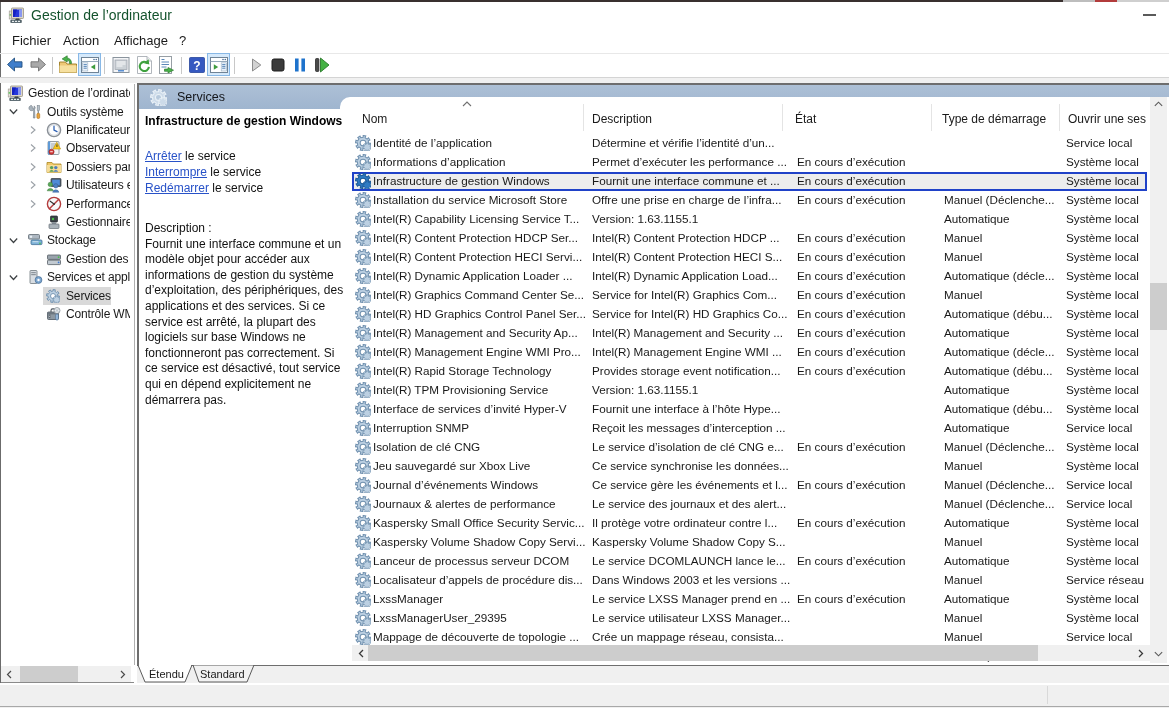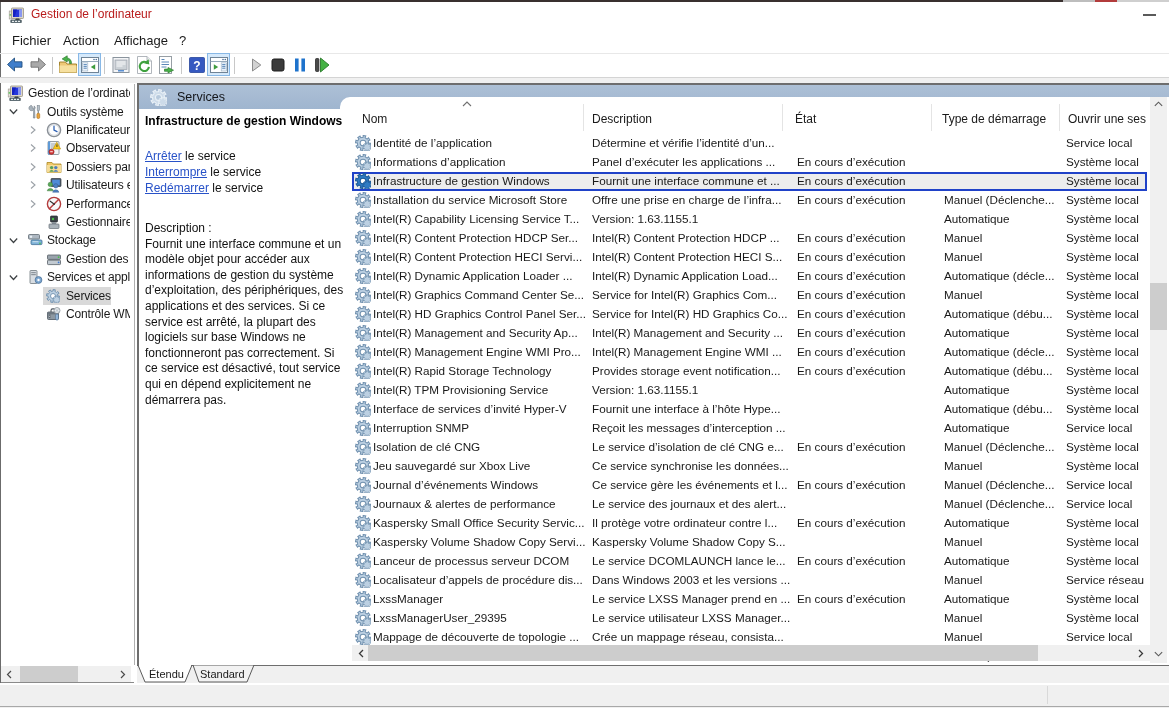--- a/index.html
+++ b/index.html
@@ -35,21 +35,21 @@
     <rect x="3.5" y="1" width="12" height="10.5" rx="0.8" fill="#ddd8c8" stroke="#989284" stroke-width="0.8"></rect>
     <rect x="5" y="2.5" width="9" height="7.5" fill="#2637dc"></rect>
     <path d="M5 2.5 L9 2.5 L6.5 10 L5 10 Z" fill="#1522c0"></path>
     <rect x="11" y="2.5" width="3" height="7.5" fill="#8a97ef"></rect>
     <path d="M8 11.5 L7 13 L12 13 L11 11.5 Z" fill="#3a4248"></path>
     <rect x="2.8" y="13" width="10.5" height="2.8" rx="0.5" fill="#5f7078" stroke="#3c4a52" stroke-width="0.7"></rect>
     <rect x="4" y="13.8" width="2" height="1.2" fill="#e8ecee"></rect>
     <rect x="7" y="13.8" width="2" height="1.2" fill="#e8ecee"></rect>
     <rect x="10" y="13.8" width="2" height="1.2" fill="#e8ecee"></rect>
   </svg>
-<div class="abs" style="left:31px;top:7px;font-size:12px;color:#b91c1c">Gestion de l’ordinateur</div>
+<div class="abs" style="left:31px;top:7px;font-size:14px;color:#14532d">Gestion de l’ordinateur</div>
 <div class="abs" style="left:1143px;top:14px;width:13px;height:1.5px;background:#5a5a5a"></div>
 <div class="abs" style="left:12px;top:33px;font-size:13px;color:#1a1a1a">Fichier</div>
 <div class="abs" style="left:63px;top:33px;font-size:13px;color:#1a1a1a">Action</div>
 <div class="abs" style="left:114px;top:33px;font-size:13px;color:#1a1a1a">Affichage</div>
 <div class="abs" style="left:179px;top:33px;font-size:13px;color:#1a1a1a">?</div>
 <div class="abs" style="left:0;top:53px;width:1169px;height:1px;background:#e8e8e8"></div>
 <svg style="position:absolute;left:4px;top:54px" width="22" height="22" viewBox="0 0 22 22">
     <path d="M10.5 4 L3.5 10.5 L10.5 17 L10.5 13.2 L18 13.2 L18 7.8 L10.5 7.8 Z" fill="#3f7ecb" stroke="#24517f" stroke-width="0.9"></path>
   </svg>
 <svg style="position:absolute;left:27px;top:54px" width="22" height="22" viewBox="0 0 22 22">
@@ -303,21 +303,21 @@
 <span class="c4">Manuel (Déclenche...</span>
 <span class="c5">Service local</span>
 </div>
 <div class="lrow" style="top:153px">
 <svg style="position:absolute;left:3px;top:1px" width="16" height="16" viewBox="0 0 14 14">
       <polygon points="13.60,7.15 13.14,9.43 11.65,8.84 10.45,10.62 11.56,11.77 9.62,13.06 8.99,11.59 6.88,12.00 6.85,13.60 4.57,13.14 5.16,11.65 3.38,10.45 2.23,11.56 0.94,9.62 2.41,8.99 2.00,6.88 0.40,6.85 0.86,4.57 2.35,5.16 3.55,3.38 2.44,2.23 4.38,0.94 5.01,2.41 7.12,2.00 7.15,0.40 9.43,0.86 8.84,2.35 10.62,3.55 11.77,2.44 13.06,4.38 11.59,5.01 12.00,7.12" fill="#bcd0e2" stroke="#7191af" stroke-width="0.9"></polygon>
       <circle cx="7" cy="7" r="2.5" fill="#ffffff" stroke="#7191af" stroke-width="0.9"></circle>
       <polygon points="7.79,4.29 7.29,5.90 6.42,5.40 5.58,6.31 6.14,7.14 4.56,7.76 4.42,6.77 3.17,6.67 2.88,7.63 1.41,6.78 2.09,6.05 1.39,5.02 0.46,5.39 0.21,3.71 1.21,3.79 1.58,2.60 0.71,2.10 1.86,0.86 2.42,1.69 3.58,1.23 3.44,0.24 5.12,0.37 4.83,1.33 5.91,1.95 6.59,1.22 7.54,2.61 6.61,2.98 6.79,4.21" transform="translate(6.6,6.6)" fill="#bcd0e2" stroke="#7191af" stroke-width="0.6"></polygon>
     </svg>
 <span class="c1">Informations d’application</span>
-<span class="c2">Panel d’exécuter les applications ...</span>
+<span class="c2">Permet d’exécuter les performance ...</span>
 <span class="c3">En cours d’exécution</span>
 <span class="c4">Manuel (Déclenche...</span>
 <span class="c5">Système local</span>
 </div>
 <div class="lrow sel" style="top:172px">
 <svg style="position:absolute;left:1px;top:-1px" width="16" height="16" viewBox="0 0 14 14">
       <polygon points="13.60,7.15 13.14,9.43 11.65,8.84 10.45,10.62 11.56,11.77 9.62,13.06 8.99,11.59 6.88,12.00 6.85,13.60 4.57,13.14 5.16,11.65 3.38,10.45 2.23,11.56 0.94,9.62 2.41,8.99 2.00,6.88 0.40,6.85 0.86,4.57 2.35,5.16 3.55,3.38 2.44,2.23 4.38,0.94 5.01,2.41 7.12,2.00 7.15,0.40 9.43,0.86 8.84,2.35 10.62,3.55 11.77,2.44 13.06,4.38 11.59,5.01 12.00,7.12" fill="#2f7bc3" stroke="#1d5a98" stroke-width="0.9"></polygon>
       <circle cx="7" cy="7" r="2.5" fill="#ffffff" stroke="#1d5a98" stroke-width="0.9"></circle>
       <polygon points="7.79,4.29 7.29,5.90 6.42,5.40 5.58,6.31 6.14,7.14 4.56,7.76 4.42,6.77 3.17,6.67 2.88,7.63 1.41,6.78 2.09,6.05 1.39,5.02 0.46,5.39 0.21,3.71 1.21,3.79 1.58,2.60 0.71,2.10 1.86,0.86 2.42,1.69 3.58,1.23 3.44,0.24 5.12,0.37 4.83,1.33 5.91,1.95 6.59,1.22 7.54,2.61 6.61,2.98 6.79,4.21" transform="translate(6.6,6.6)" fill="#2f7bc3" stroke="#1d5a98" stroke-width="0.6"></polygon>
     </svg>

